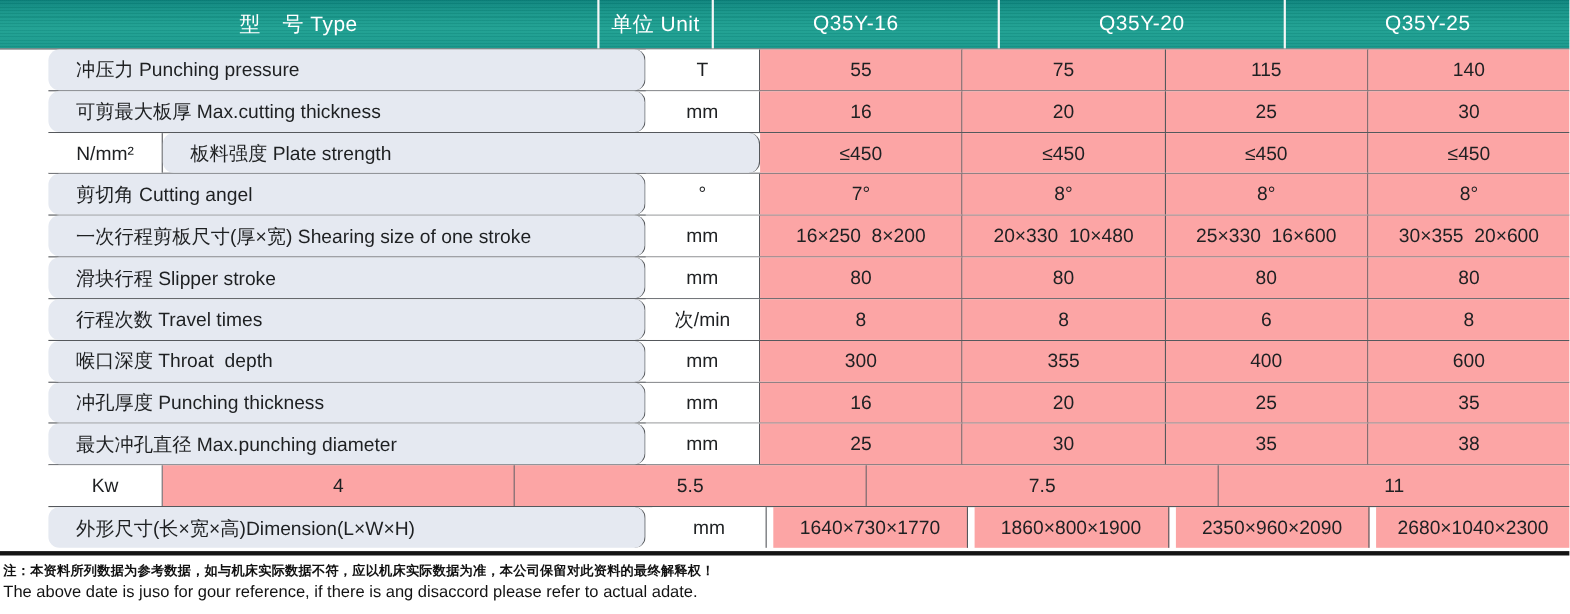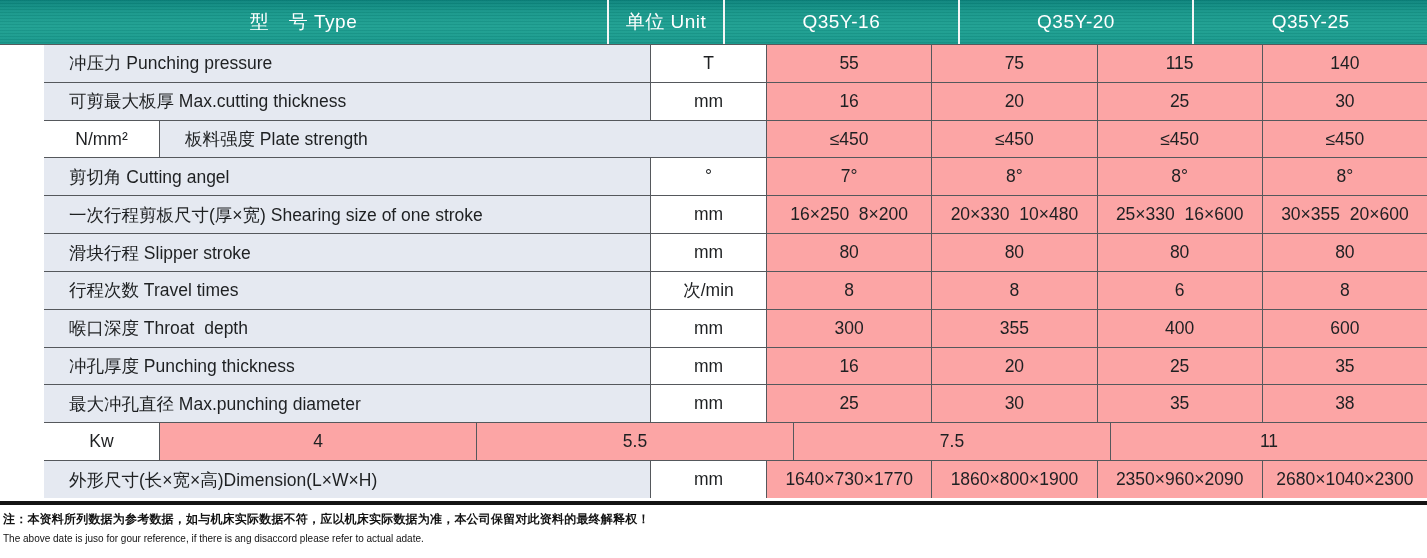--- a/index.html
+++ b/index.html
@@ -18,32 +18,32 @@
       repeating-linear-gradient(180deg, rgba(0,0,0,0.05) 0 1px, rgba(255,255,255,0.03) 1px 3px),
       linear-gradient(180deg, #0b837c 0%, #17978a 28%, #1da092 60%, #17988b 100%);
   }
   .hcell {
     display:flex; align-items:center; justify-content:center;
     color:#ffffff; font-size:19px; letter-spacing:0.5px;
     box-sizing:border-box;
     white-space:pre;
   }
   .hcell + .hcell { border-left:2px solid #f4f6f6; }
-  .col-label { width:607px; }
-  .col-unit  { width:116px; }
+  .col-label { width:543px;border-radius:10px; }
+  .col-unit  { width:104px; }
   .col-val   { flex:1; }
 
   
   .tbody {
     height:453px; display:flex; flex-direction:column;
     border-top:1px solid #555a5c;
     padding-left:44px;
   }
   .row { flex:1; display:flex; border-bottom:1px solid #55585c; box-sizing:border-box; }
-  .row:last-child { border-bottom:none; }
+  .row:last-child { border-bottom:none;gap:6px; }
   .cell {
     display:flex; align-items:center; box-sizing:border-box;
     font-size:17.5px; color:#1e2022; white-space:pre;
   }
   .cell.col-label {
     background:#e5e9f1;
     padding-left:25px;
     border-right:1px solid #55585c;
   }
   .cell.col-unit {
@@ -55,21 +55,21 @@
     justify-content:center;
     border-right:1px solid #55585c;
     background:#fca5a5;
   }
   .cell.col-val:last-child { border-right:none; }
 
   
   .thick-rule { height:4px; background:#141414; margin-top:3px; }
   .notes { padding:5px 3px 0 3px; line-height:19px; }
   .note-zh { font-size:12px; color:#121212; font-weight:700; letter-spacing:0.2px; }
-  .note-en { font-size:10px; color:#121212; font-weight:400; }
+  .note-en { font-size:15px; color:#121212; font-weight:400; }
 </style>
 </head>
 <body>
 
 <div class="page">
 
   <div class="hrow">
     <div class="hcell col-label">型　号 Type</div>
     <div class="hcell col-unit">单位 Unit</div>
     <div class="hcell col-val">Q35Y-16</div>

